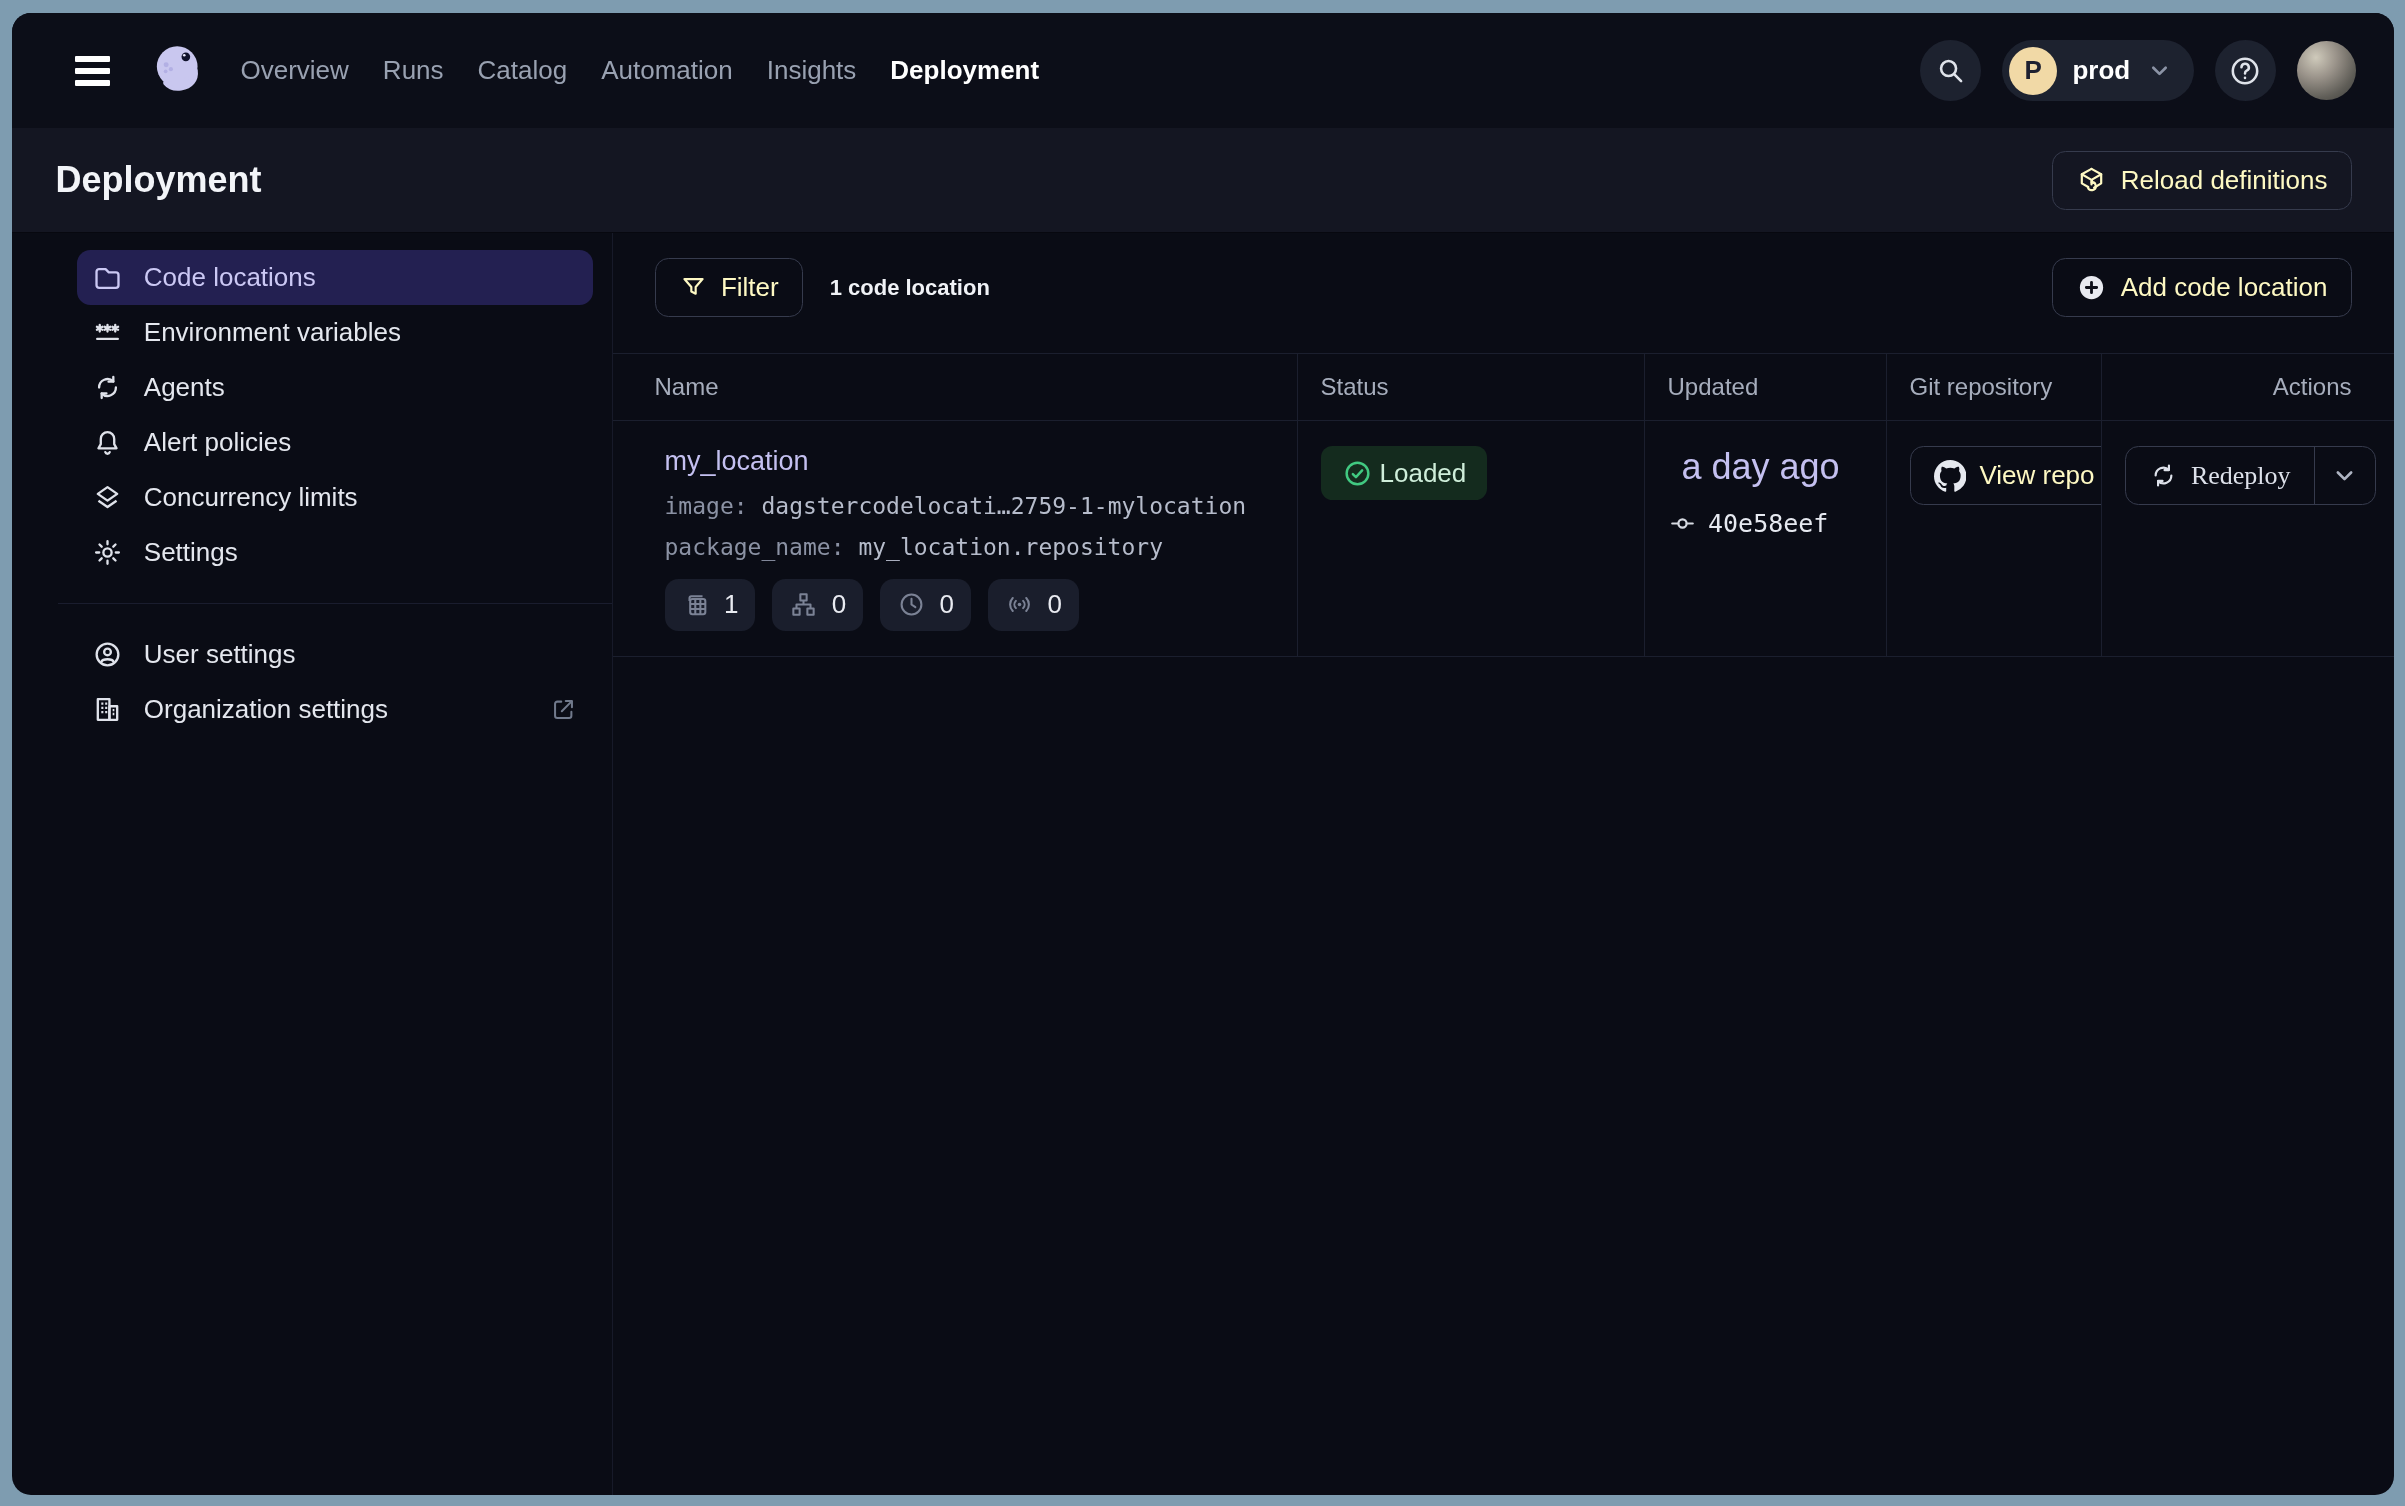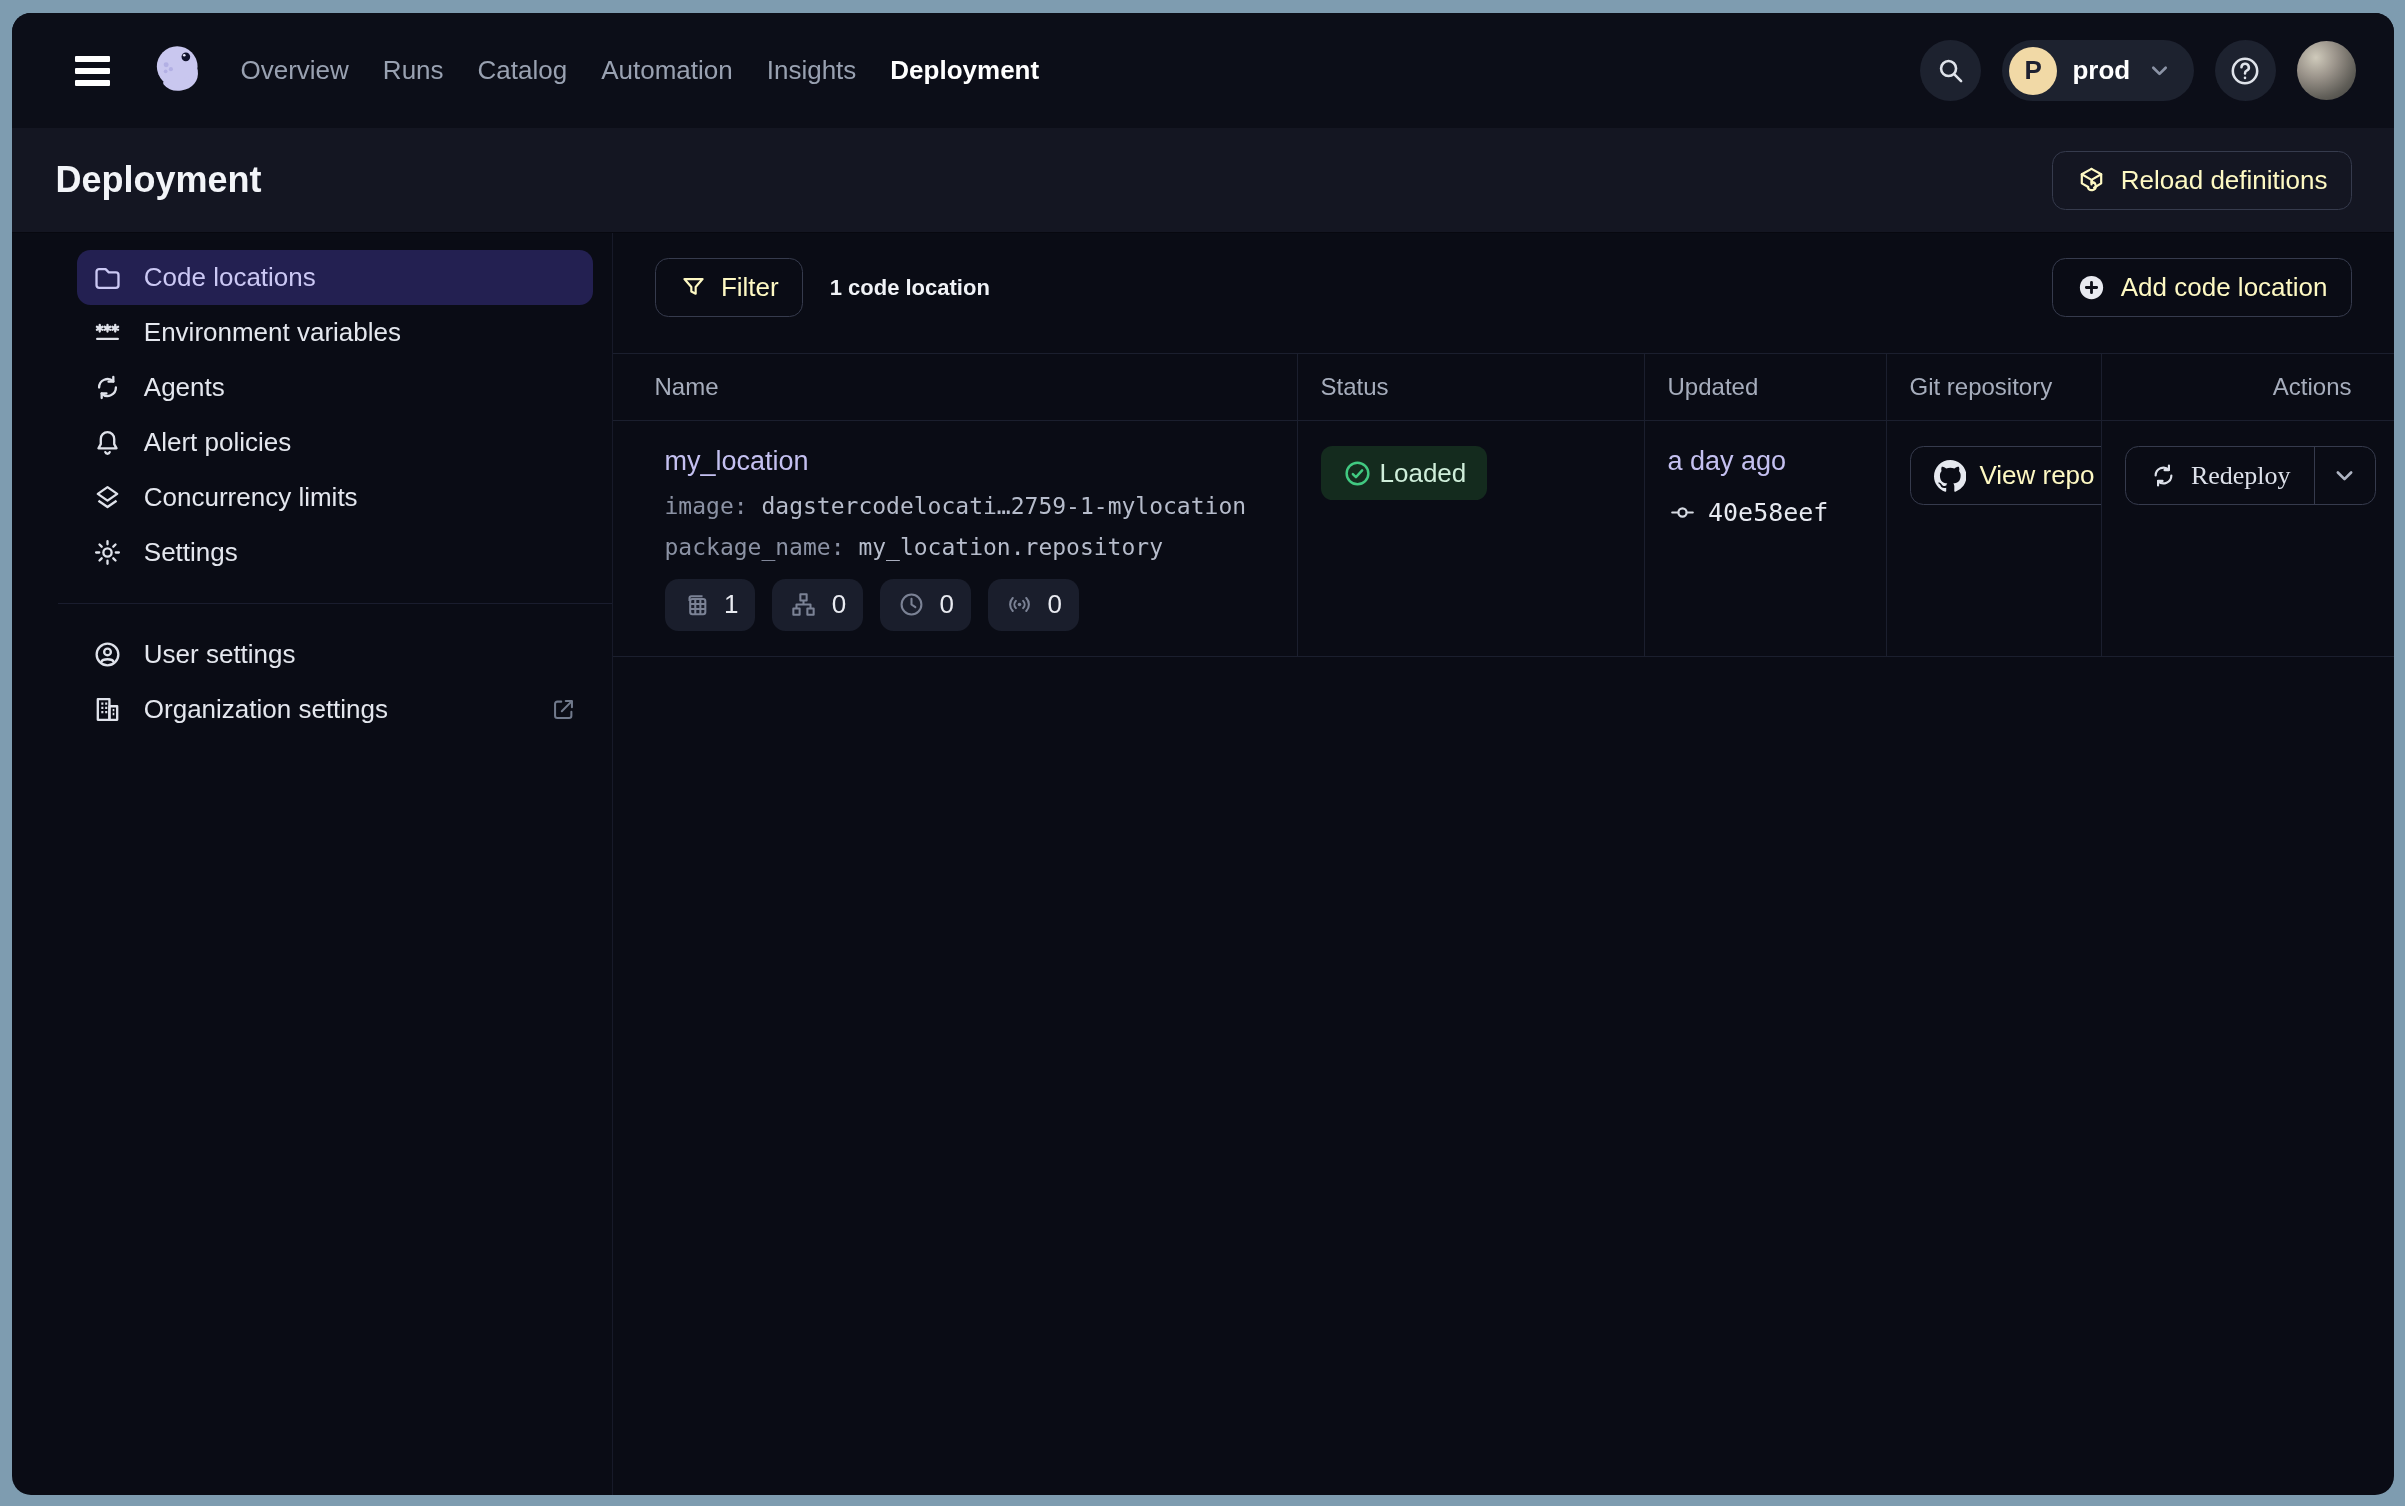--- a/index.html
+++ b/index.html
@@ -104,21 +104,21 @@
     background:#1a1e2c; border-radius:13.4px;
   }
   .chip .cicon { width:29px; height:29px; color:#7b8295; }
   .chip .cval { font-size:26px; color:#e9ebf1; }
   .status-pill {
     display:inline-flex; align-items:center; gap:7px; height:54px; padding:0 21px;
     background:#142b1e; border-radius:11.5px;
   }
   .status-pill .picon { width:31px; height:31px; color:#41c981; }
   .status-pill .ptext { font-size:26px; color:#cfeeda; }
-  .updated-link { font-size:27px; color:#c4c0f0; cursor:pointer; }
+  .updated-link { font-size:36px; color:#c4c0f0; cursor:pointer;margin-left:14px; }
   .commit-row { display:flex; align-items:center; gap:11.5px; margin-top:21px; color:#d6dae2; }
   .commit-row .mono { font-family:"DejaVu Sans Mono", monospace; font-size:25px; color:#e6e9f0; }
   .td.gitrepo { overflow:hidden; padding-right:0; }
   .repo-btn { width:max-content; }
   .td.actions { display:flex; justify-content:flex-end; align-items:flex-start; padding-right:42px; }
   .split-btn { display:flex; border:1.9px solid #363b4d; border-radius:13.4px; overflow:hidden; height:59px;font-family:Liberation Serif, serif; }
   .split-main { display:flex; align-items:center; gap:13.4px; padding:0 23px; font-size:26px; color:#dde1ea; cursor:pointer; }
   .split-caret { width:61px; border-left:1.9px solid #363b4d; display:flex; align-items:center; justify-content:center; color:#aeb4c2; cursor:pointer; }
   .icon { display:inline-flex; }
   svg { display:block; }

